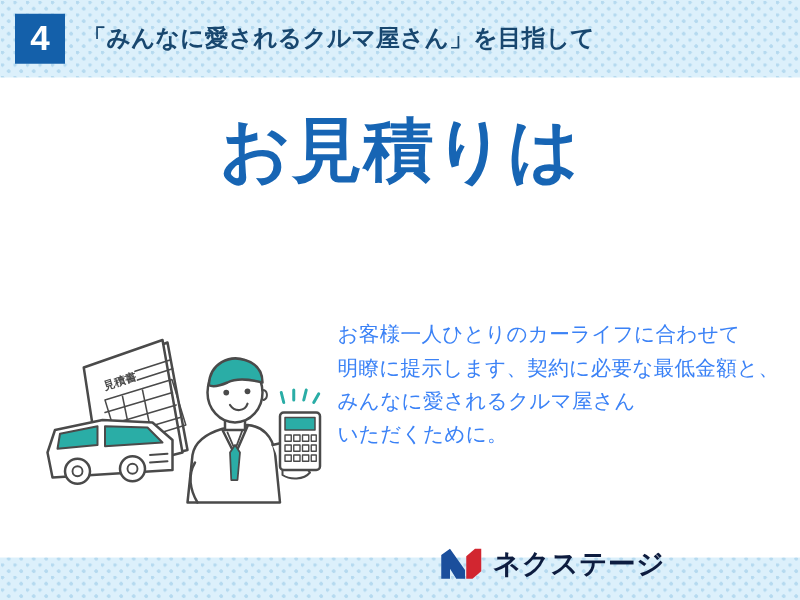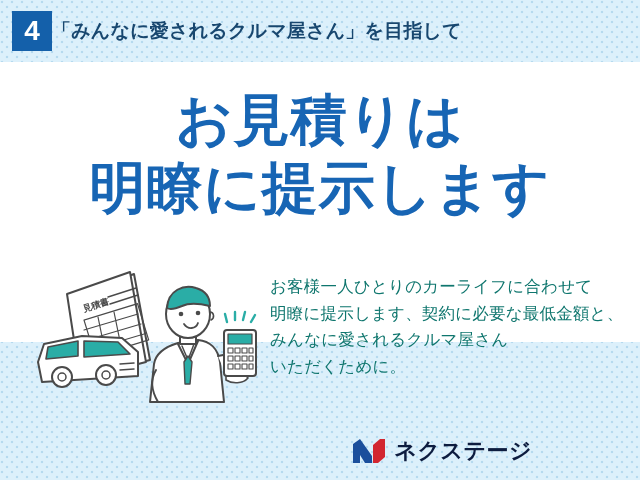--- a/index.html
+++ b/index.html
@@ -44,35 +44,36 @@
     color: #ffffff;
     font-size: 28px;
     font-weight: bold;
     display: flex;
     align-items: center;
     justify-content: center;
     line-height: 1;
     flex: 0 0 auto;
   }
   #header-title {
+    margin-left: 14px;
     font-size: 19px;
     font-weight: bold;
     color: #18476f;
     letter-spacing: 0.2px;
     white-space: nowrap;
     font-family: Liberation Mono, monospace;
   }
 
   
   #card {
     position: absolute;
     left: 0;
     top: 62px;
     width: 640px;
-    height: 280px;
+    height: 384px;
     background: #ffffff;
   }
 
   
   #headline {
     position: absolute;
     left: 0;
     top: 24px;
     width: 640px;
     text-align: center;
@@ -84,23 +85,23 @@
   .headline-line {
     font-size: 56px;
     display: block;
     white-space: nowrap;
   }
 
   
   #body-copy {
     position: absolute;
     left: 270px;
-    top: 211px;
+    top: 193px;
     width: 360px;
-    color: #0f766e;
+    color: #3b82f6;
     font-size: 16.5px;
     line-height: 1.62;
     letter-spacing: 0.2px;
   }
   #body-copy .copy-line {
     display: block;
     white-space: nowrap;
   }
 
   
@@ -149,21 +150,20 @@
 
   <div id="header">
     <div id="number-badge">4</div>
     <div id="header-title">「みんなに愛されるクルマ屋さん」を目指して</div>
   </div>
 
   <div id="card">
 
     <div id="headline">
       <span class="headline-line">お見積りは</span>
-      <span class="headline-line">明瞭に提示します</span>
     </div>
 
     <div id="illustration">
       <svg width="250" height="165" viewBox="0 0 250 165">
         <g fill="none" stroke="#4a4a4a" stroke-width="2" stroke-linecap="round" stroke-linejoin="round">
 
           <g>
             <polygon points="52,45 112,22 128,108 66,124" fill="#ffffff" stroke="#4a4a4a"></polygon>
             <polygon points="45,42 108,20 124,110 58,127" fill="#ffffff" stroke="#4a4a4a"></polygon>
 

